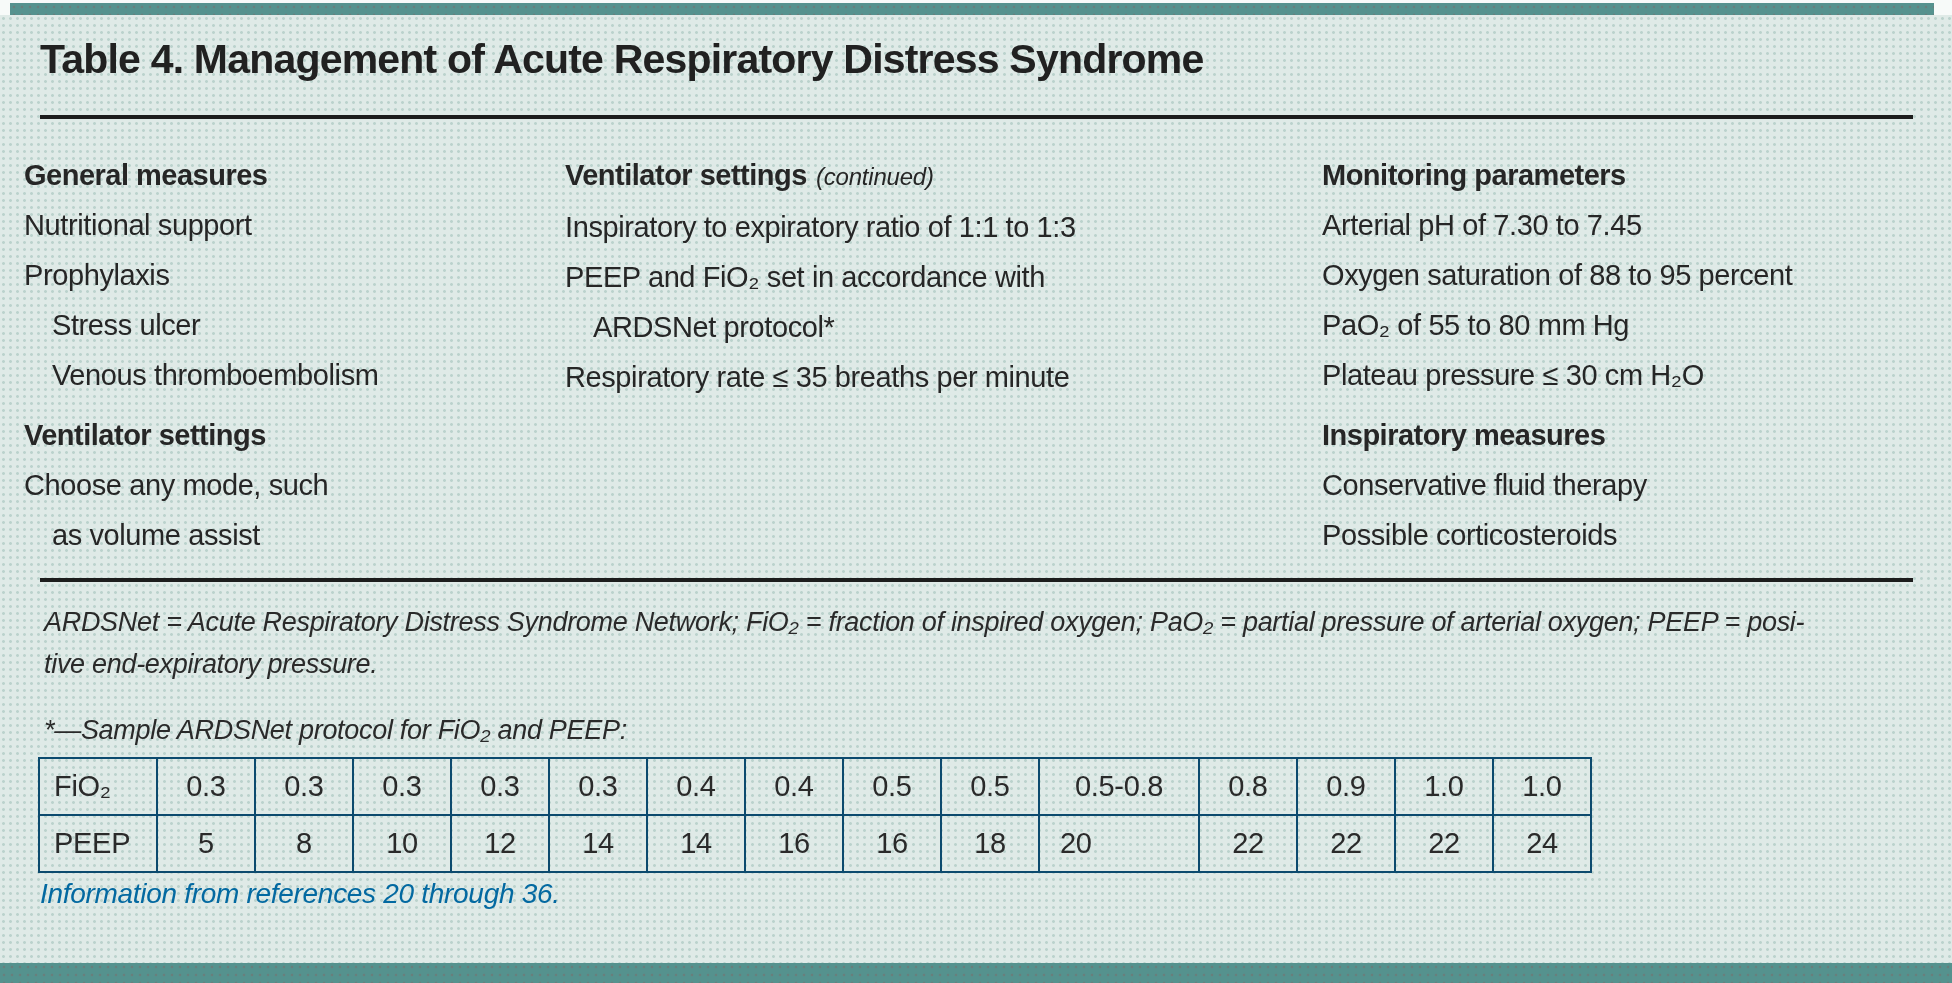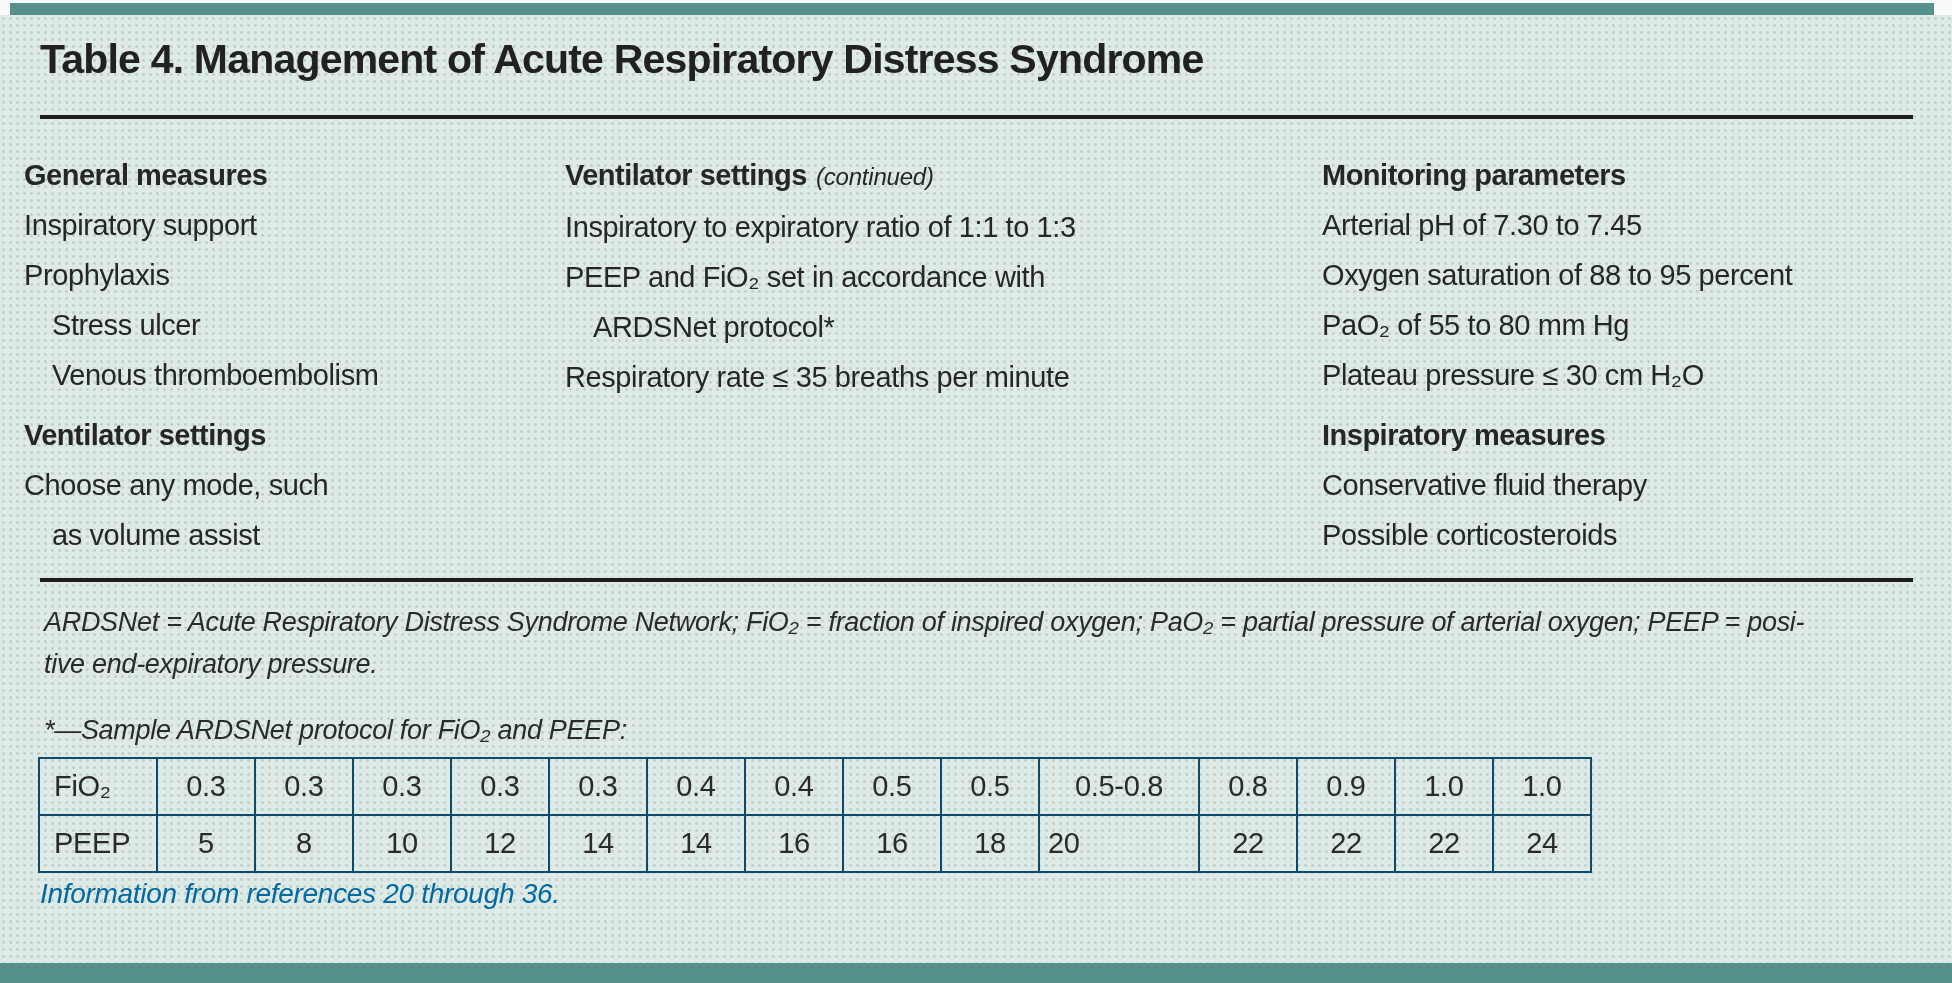--- a/index.html
+++ b/index.html
@@ -56,41 +56,41 @@
     position:absolute; left:38px; top:757px;
     border-collapse:collapse; table-layout:fixed;
     font-size:29px; letter-spacing:-0.3px; color:#2a2a2a;
   }
   .ptable td {
     border:2px solid #0c4a6e; height:57px;
     text-align:center; vertical-align:middle;
     overflow:hidden; white-space:nowrap;
   }
   .ptable td.rowlabel { text-align:left; padding-left:14px; }
-  .ptable td.leftcell { text-align:left; padding-left:8px; }
+  .ptable td.leftcell { text-align:left; padding-left:20px; }
 
   .source {
     position:absolute; left:40px; top:878px;
     font-style:italic; font-size:28px; letter-spacing:-0.3px; color:#0369a1;
     white-space:nowrap;
   }
 </style>
 </head>
 <body>
 
 <div class="mint-panel"></div>
 <div class="accent-bar top"></div>
 <div class="accent-bar bottom"></div>
 
 <h1 class="title">Table 4. Management of Acute Respiratory Distress Syndrome</h1>
 <div class="rule r1"></div>
 
 <div class="col col1">
   <div class="line heading">General measures</div>
-  <div class="line">Inspiratory support</div>
+  <div class="line">Nutritional support</div>
   <div class="line">Prophylaxis</div>
   <div class="line ind">Stress ulcer</div>
   <div class="line ind">Venous thromboembolism</div>
   <div class="line heading gap">Ventilator settings</div>
   <div class="line">Choose any mode, such</div>
   <div class="line ind">as volume assist</div>
 </div>
 
 <div class="col col2">
   <div class="line">

